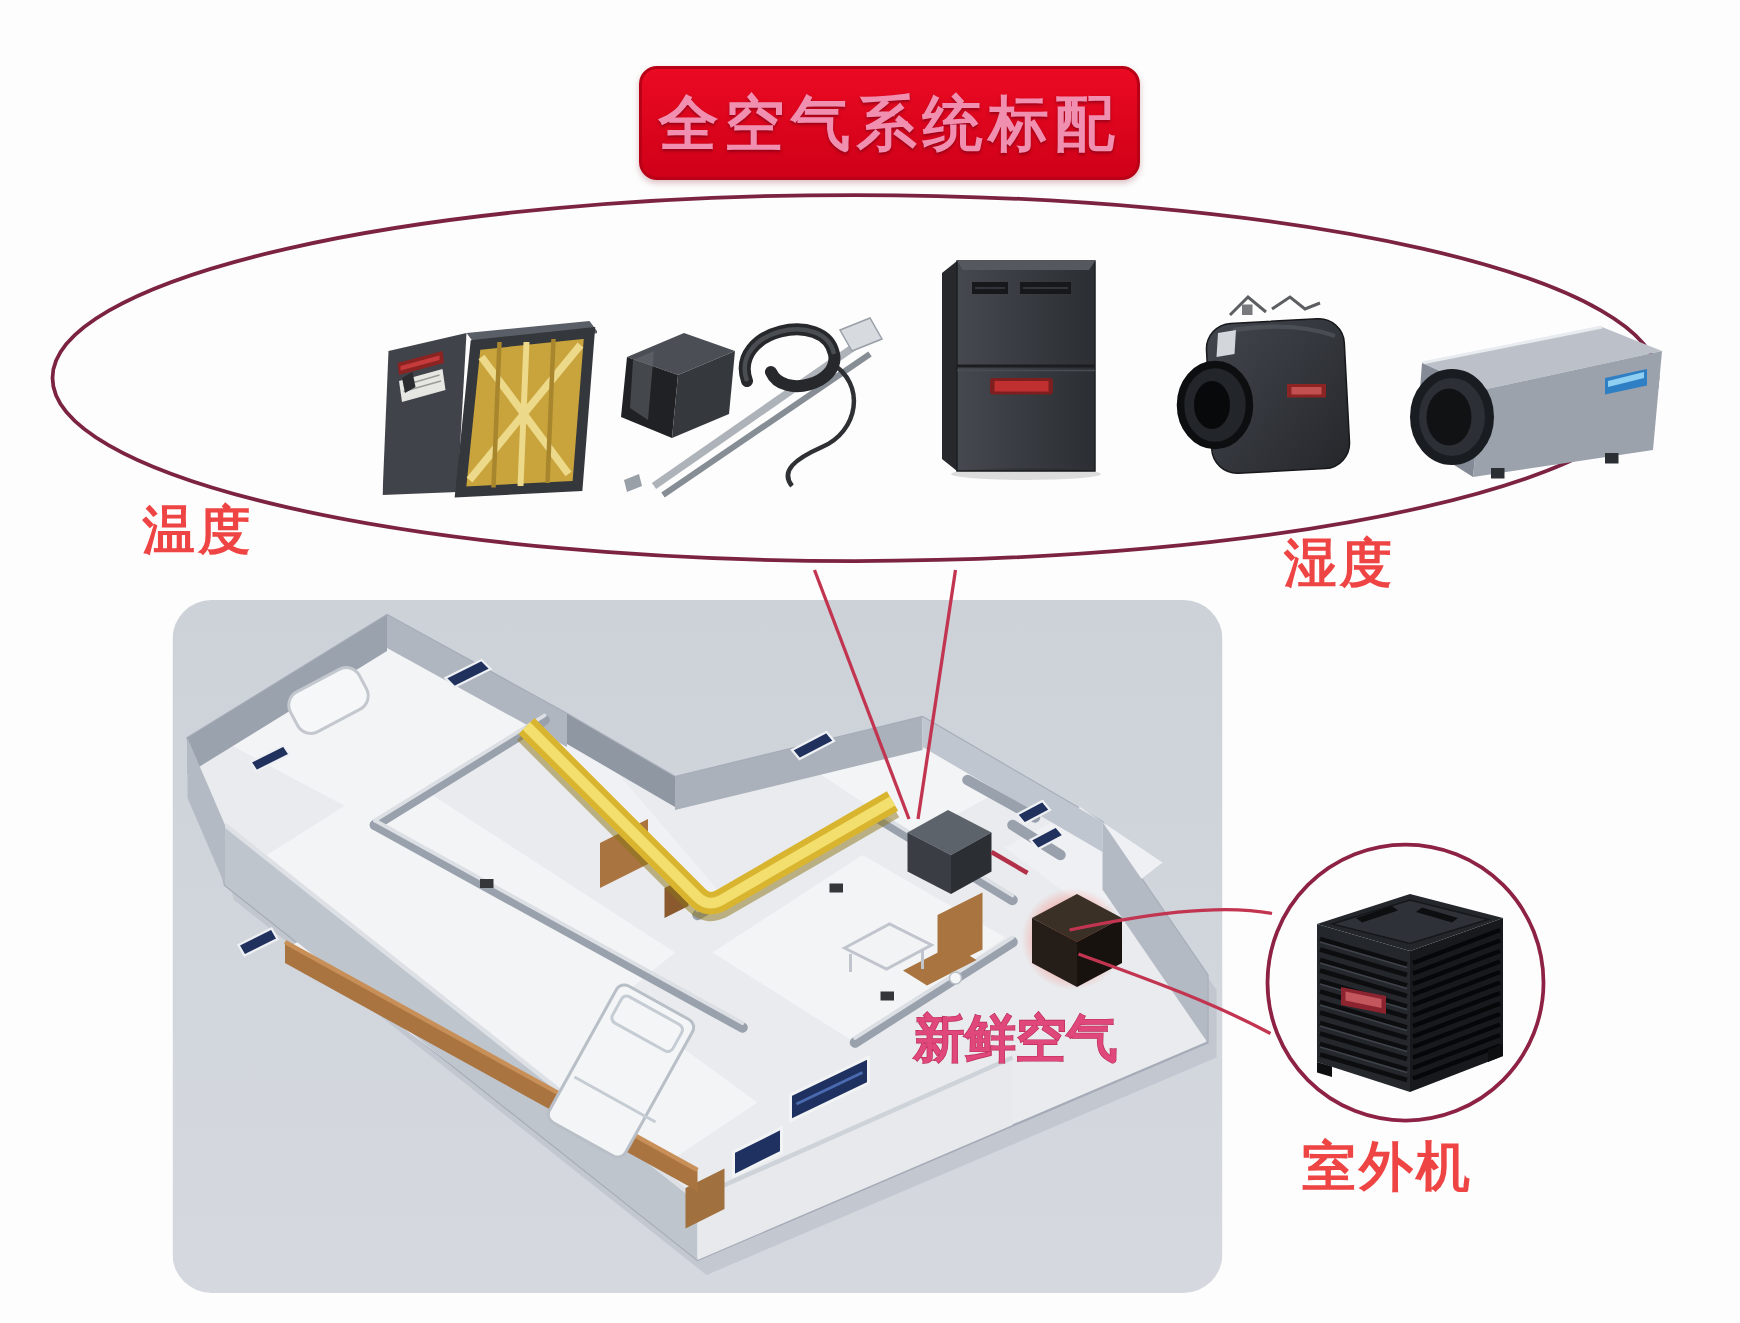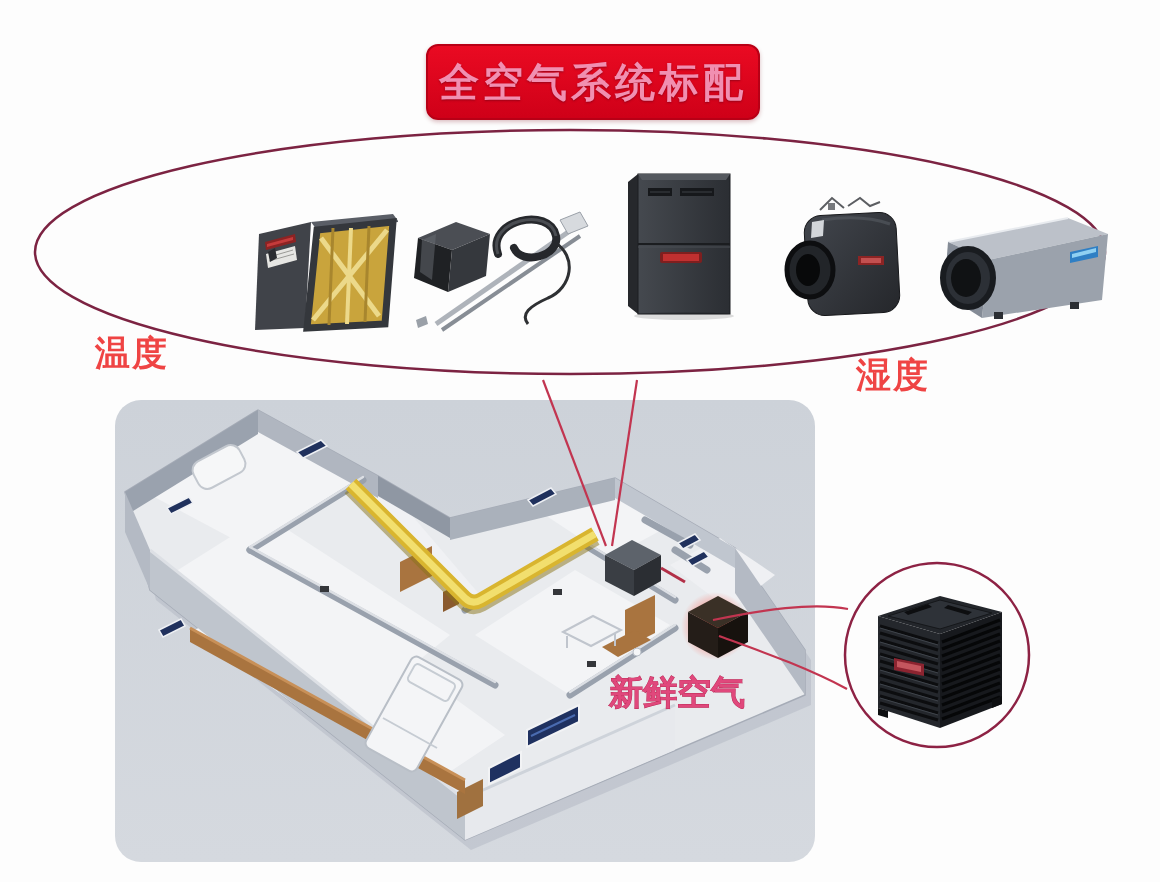--- a/index.html
+++ b/index.html
@@ -311,20 +311,21 @@
             <line x1="78" y1="133" x2="136" y2="111"></line>
         </g>
         <polygon points="30,72 60,78 60,90 30,84" fill="#8c2430"></polygon>
         <polygon points="33,75 57,80 57,86 33,81" fill="#c4565e"></polygon>
         <polygon points="14,122 24,125 24,132 14,129" fill="#0e0f11"></polygon>
         <polygon points="128,114 138,110 138,118 128,122" fill="#0e0f11"></polygon>
       </g>
     </svg>
   </div>
 
+  <div class="abs cap cap-outdoor">室外机</div>
 
   <svg class="abs layer" width="1160" height="882" viewBox="0 0 1160 882">
     <g fill="none" stroke="#c23550" stroke-width="2.2">
       <path d="M543,380 L606,546"></path>
       <path d="M637,380 L612,546"></path>
       <path d="M713,620 C762,610 812,602 848,609"></path>
       <path d="M719,636 C760,651 806,667 847,689"></path>
     </g>
     <circle cx="937" cy="655" r="92" fill="none" stroke="#8d2244" stroke-width="2.5"></circle>
   </svg>

